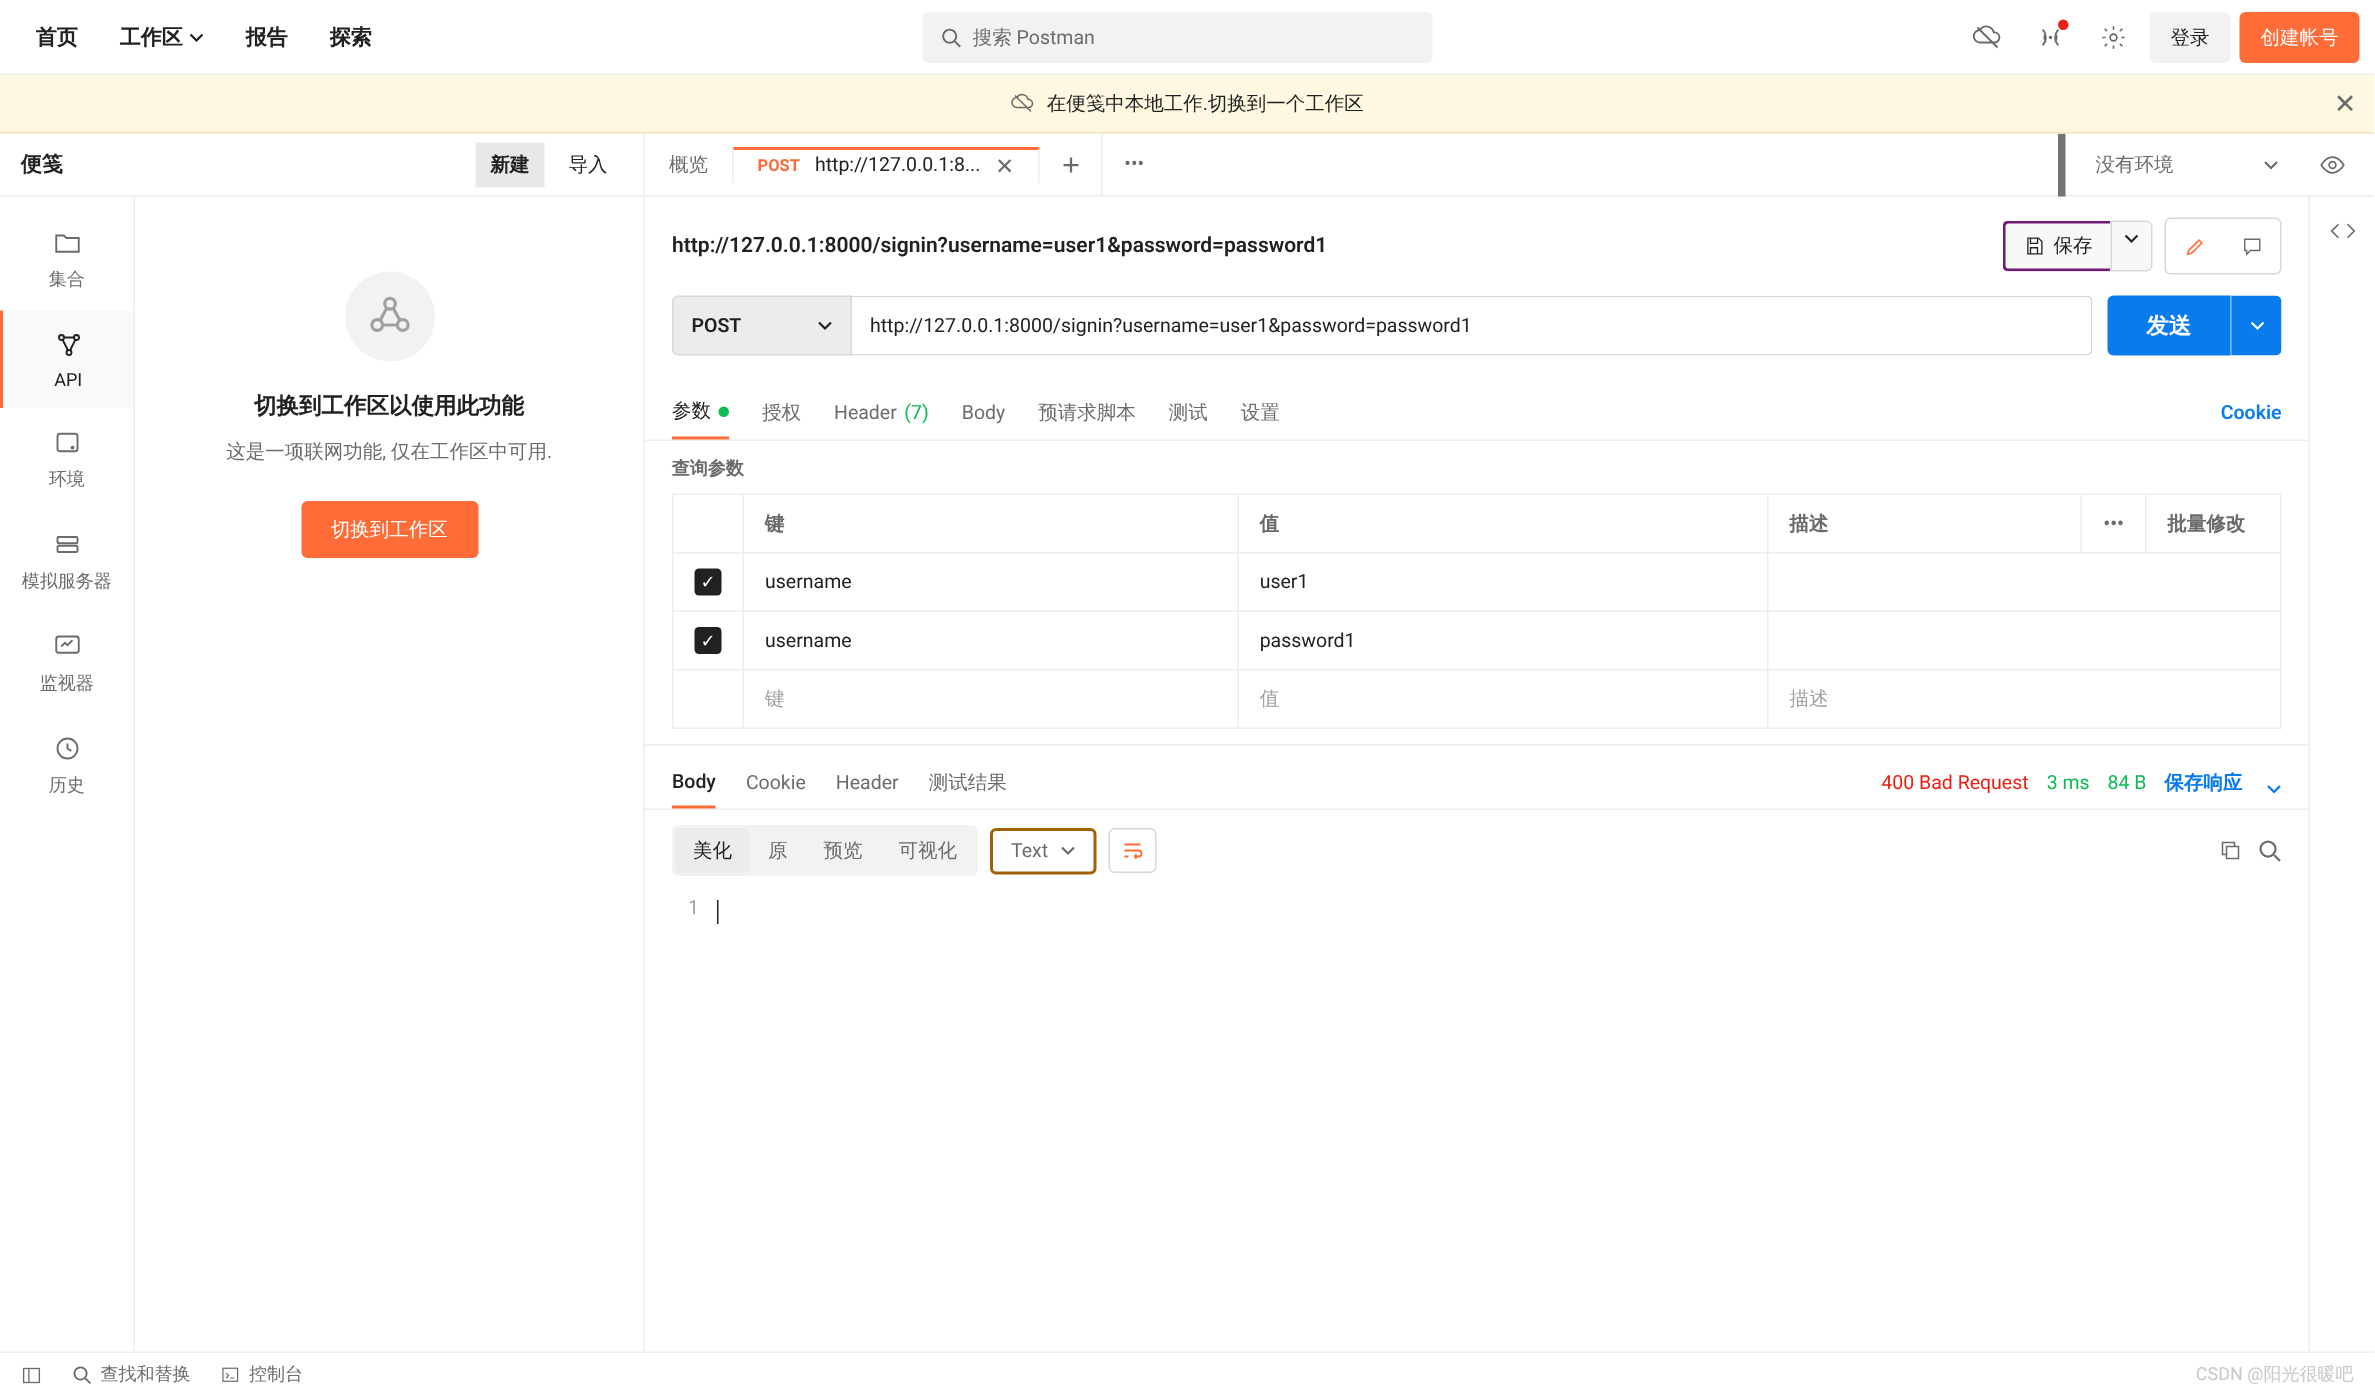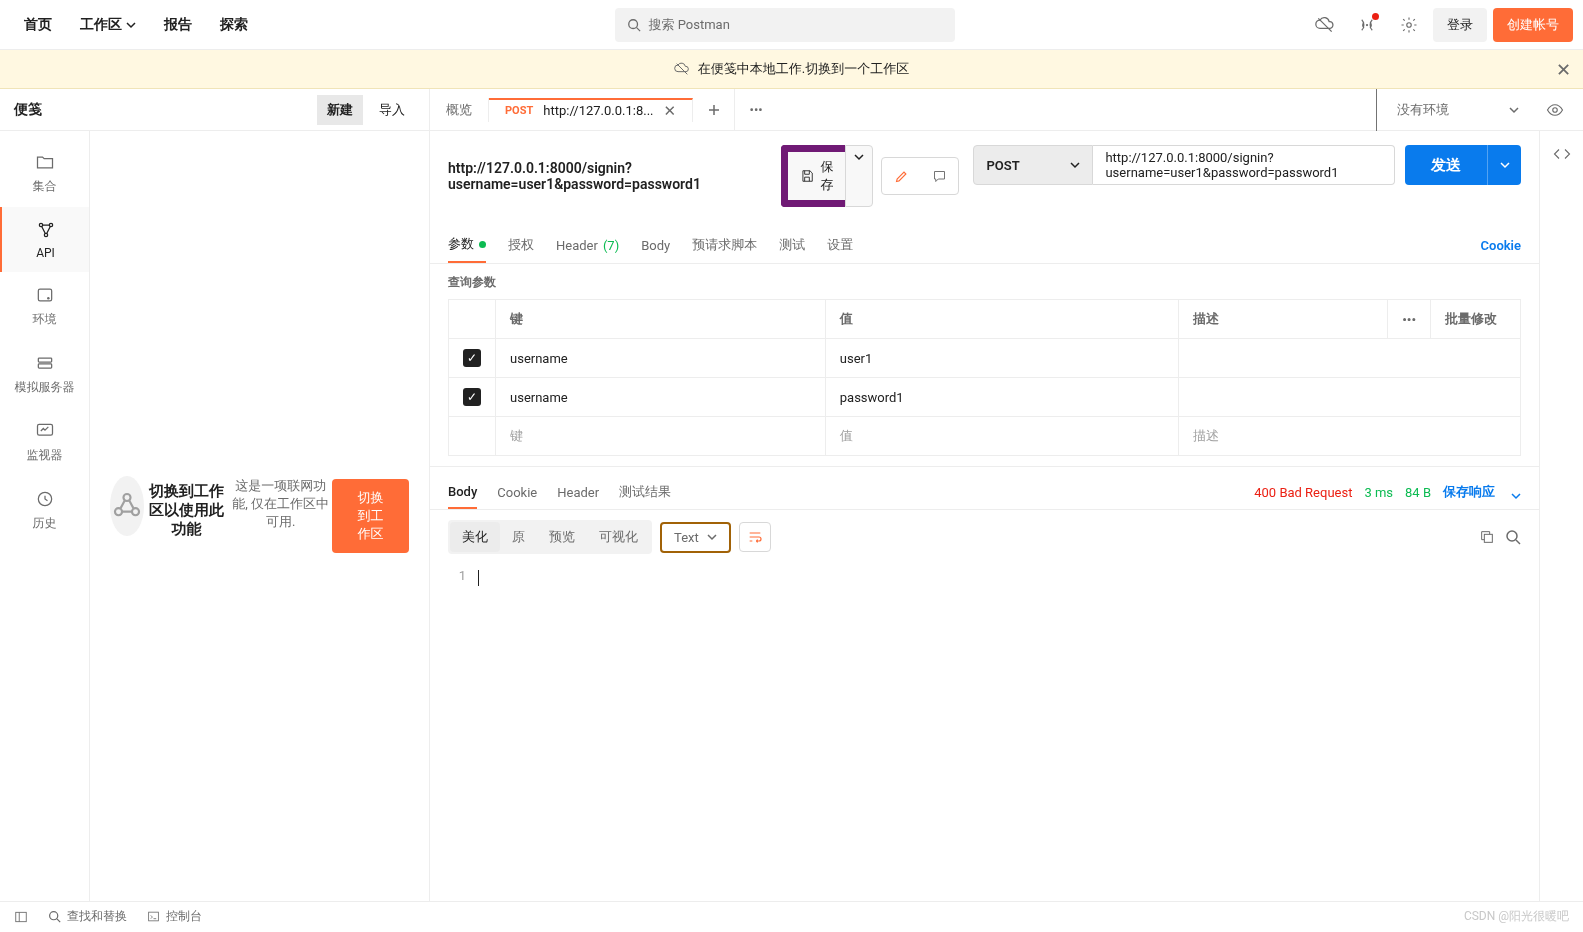--- a/index.html
+++ b/index.html
@@ -21,39 +21,39 @@
 .side-header{height:42px;display:flex;align-items:center;justify-content:space-between;padding:0 14px;border-bottom:1px solid #ededed}
 .side-header-title{font-weight:600;font-size:14px}
 .side-header-actions{display:flex;gap:6px}
 .side-action-btn{padding:6px 10px;border-radius:0;cursor:pointer;font-size:13px}
 .side-action-btn.primary{background:#e8e8e8;font-weight:600}
 .nav-rail{width:90px;border-right:1px solid #ededed;display:flex;flex-direction:column;padding-top:8px}
 .nav-item{display:flex;flex-direction:column;align-items:center;padding:12px 4px;cursor:pointer;gap:5px;color:#6b6b6b;font-size:12px}
 .nav-item.active{background:#f9f9f9;border-left:2px solid #ff6c37;color:#212121}
 .nav-icon{width:22px;height:22px;display:flex;align-items:center;justify-content:center}
 .side-pane{flex:1;display:flex;flex-direction:column}
-.side-content{flex:1;display:flex;flex-direction:row;align-items:center;padding:50px 20px;text-align:center}
+.side-content{flex:1;display:flex;flex-direction:column;align-items:center;padding:50px 20px;text-align:center}
 .side-icon-large{width:60px;height:60px;border-radius:50%;background:#f2f2f2;display:flex;align-items:center;justify-content:center;margin-bottom:20px;color:#a0a0a0}
 .side-title{font-size:15px;font-weight:600;margin-bottom:12px}
 .side-desc{font-size:13px;color:#6b6b6b;margin-bottom:24px}
 .switch-btn{padding:10px 20px;background:#ff6c37;color:#fff;border-radius:4px;cursor:pointer;font-weight:500}
 .right-col{flex:1;display:flex;flex-direction:column;min-width:0}
 .tabs-row{height:42px;display:flex;align-items:center;border-bottom:1px solid #ededed}
 .tab{height:24px;padding:0 16px;display:flex;align-items:center;gap:10px;cursor:pointer;border-right:1px solid #ededed;font-size:13px;color:#6b6b6b}
 .tab.active{border-top:2px solid #ff6c37;color:#212121}
 .tab-method{color:#ff6c37;font-weight:700;font-size:11px}
 .tab-close{color:#6b6b6b;font-size:15px}
 .tab-plus{width:42px;display:flex;align-items:center;justify-content:center;color:#6b6b6b;cursor:pointer;border-right:1px solid #ededed;height:42px}
 .tabs-right{margin-left:auto;display:flex;align-items:center;gap:8px;padding-right:10px}
-.env-select{padding:4px 10px;color:#6b6b6b;cursor:pointer;display:flex;align-items:center;gap:60px;border-left:1px solid #737373;height:42px;padding-left:20px}
-.req-area{padding:14px 18px;display:flex;flex-direction:row;gap:14px}
+.env-select{padding:4px 10px;color:#6b6b6b;cursor:pointer;display:flex;align-items:center;gap:60px;border-left:5px solid #737373;height:42px;padding-left:20px}
+.req-area{padding:14px 18px;display:flex;flex-direction:column;gap:14px}
 .req-title-row{display:flex;align-items:center;justify-content:space-between}
 .req-title{font-weight:600;font-size:14px}
 .req-title-actions{display:flex;gap:8px;align-items:center}
-.save-btn{display:flex;align-items:center;gap:6px;padding:6px 12px;border:7px solid #701a75;border-radius:4px;cursor:pointer;background:#f8f8f8}
+.save-btn{display:flex;align-items:center;gap:6px;padding:6px 12px;border:2px solid #701a75;border-radius:4px;cursor:pointer;background:#f8f8f8}
 .save-more{padding:6px 8px;border:1px solid #d8d8d8;border-radius:4px;cursor:pointer;background:#f8f8f8}
 .mini-btn{width:34px;height:32px;border:1px solid #d8d8d8;border-radius:4px;display:flex;align-items:center;justify-content:center;cursor:pointer}
 .mini-btn.active{border-color:#ff6c37;color:#ff6c37}
 .url-row{display:flex;gap:10px}
 .method-select{width:120px;height:40px;background:#ececec;border:1px solid #d8d8d8;border-radius:4px 0 0 4px;display:flex;align-items:center;justify-content:space-between;padding:0 12px;cursor:pointer;font-weight:600;margin-right:-10px}
 .url-input{flex:1;height:40px;border:1px solid #d8d8d8;border-left:none;border-radius:0 4px 4px 0;padding:0 12px;display:flex;align-items:center;color:#212121;background:#fff}
 .send-btn{height:40px;padding:0 26px;background:#097bed;color:#fff;border-radius:4px 0 0 4px;cursor:pointer;font-weight:600;display:flex;align-items:center;font-size:15px}
 .send-more{height:40px;width:34px;background:#097bed;color:#fff;border-radius:0 4px 4px 0;display:flex;align-items:center;justify-content:center;cursor:pointer;border-left:1px solid rgba(255,255,255,0.3)}
 .subtabs-row{display:flex;align-items:center;gap:22px;padding:6px 18px 0;border-bottom:1px solid #ededed}
 .subtab{padding:8px 0;cursor:pointer;color:#6b6b6b;font-size:13px;display:flex;align-items:center;gap:5px}

